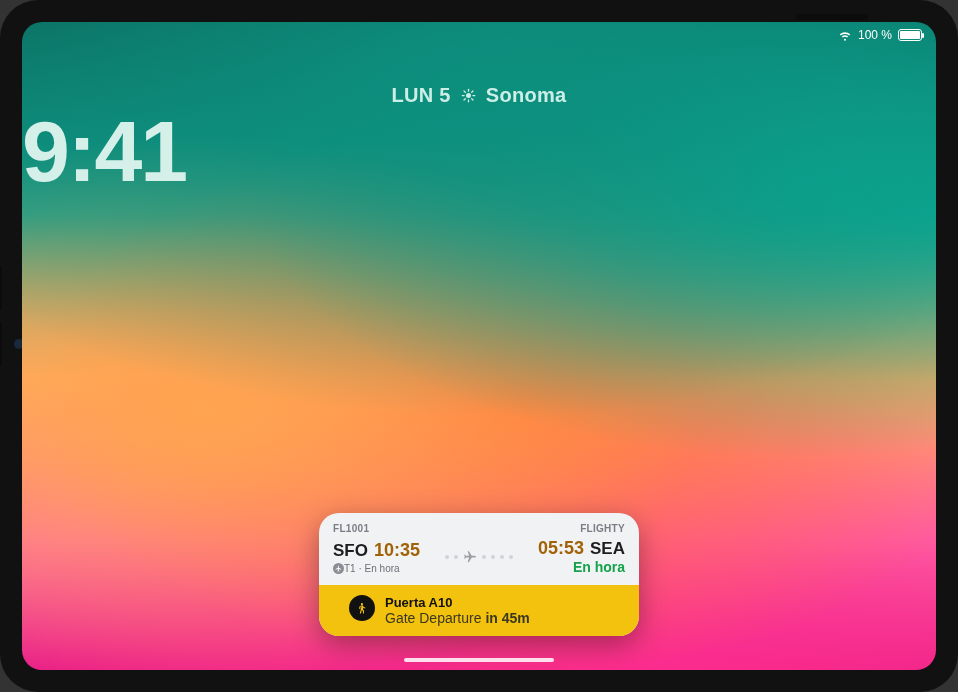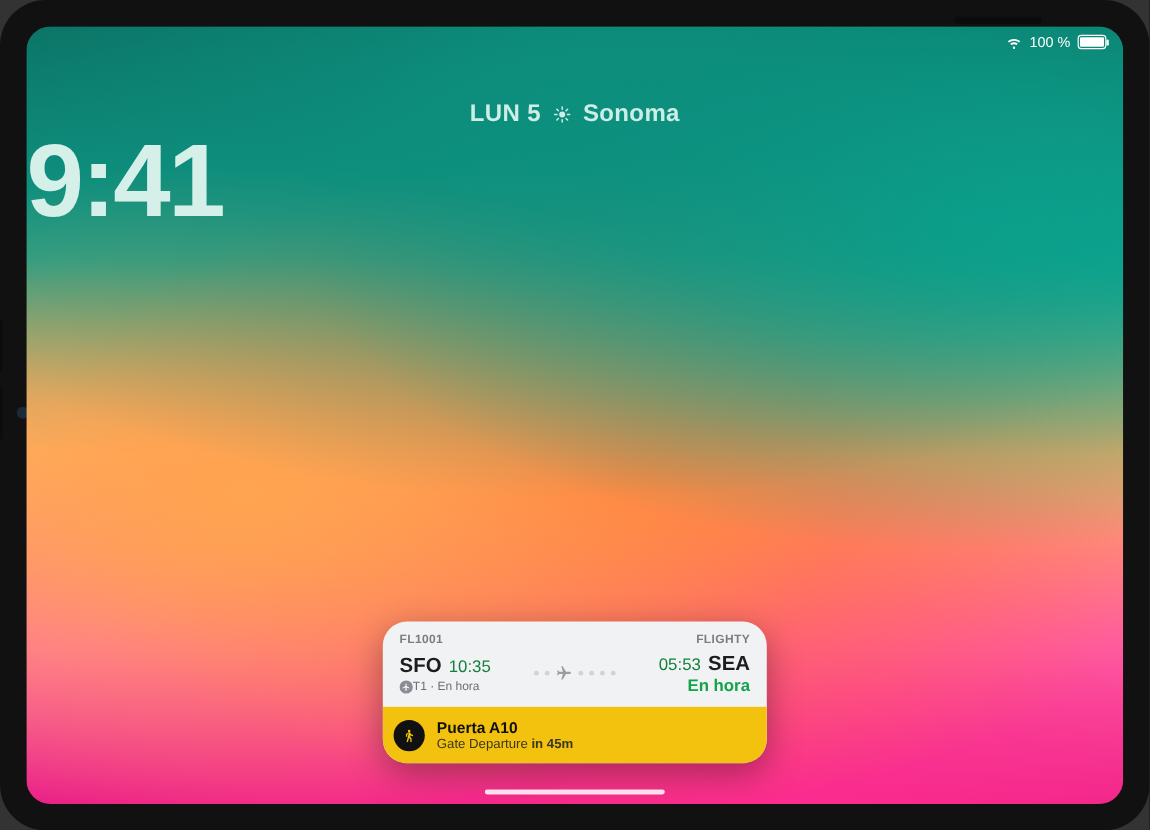--- a/index.html
+++ b/index.html
@@ -69,35 +69,35 @@
     box-shadow: 0 8px 28px rgba(0,0,0,.35);
     overflow: hidden;
   }
   .act-top{padding:10px 14px 10px 14px}
   .act-hdr{display:flex;justify-content:space-between;font-size:10px;color:#7a7d83;font-weight:600;letter-spacing:.3px}
   .act-row{display:flex;justify-content:space-between;align-items:center;margin-top:4px}
   .seg{display:flex;flex-direction:column}
   .seg-r{align-items:flex-end}
   .seg-line1{display:flex;gap:6px;align-items:baseline}
   .code{font-size:17px;font-weight:800;color:#1c1d1f}
-  .time-green{font-size:14px;font-weight:400;color:#15803d}
+  .time-green{font-size:18px;font-weight:700;color:#a16207}
   .sub{font-size:10px;color:#6c6f76;display:flex;align-items:center;gap:0;margin-top:2px}
   .sub-r{font-size:14px;color:#14a24a;font-weight:600}
   .t-icon{width:11px;height:11px;border-radius:50%;background:#8a8d93;display:inline-flex;align-items:center;justify-content:center}
   .t-icon svg{width:7px;height:7px}
   .plane-path{flex:1;display:flex;align-items:center;justify-content:center;gap:5px;color:#b7bac0;margin:0 8px}
   .dot{width:4px;height:4px;border-radius:50%;background:#cfd2d7}
   .plane{width:14px;height:14px}
   .act-bot{
-    background:#f2c20e;padding:10px 9px;display:flex;gap:10px;align-items:flex-end
+    background:#f2c20e;padding:10px 30px;display:flex;gap:10px;align-items:flex-start
   }
   .walk{width:26px;height:26px;border-radius:50%;background:#111;display:flex;align-items:center;justify-content:center}
   .walk svg{width:13px;height:13px}
   .gate-title{font-size:13px;font-weight:800;color:#111}
-  .gate-sub{font-size:11px;color:#3b3720}
+  .gate-sub{font-size:14px;color:#3b3720}
   .home-ind{position:absolute;bottom:8px;left:50%;transform:translateX(-50%);width:150px;height:4px;border-radius:3px;background:rgba(255,255,255,.85)}
 </style>
 </head>
 <body>
 
 <div class="device">
   <div class="side-btn btn-top"></div>
   <div class="side-btn btn-left1"></div>
   <div class="side-btn btn-left2"></div>
   <div class="camera"></div>

